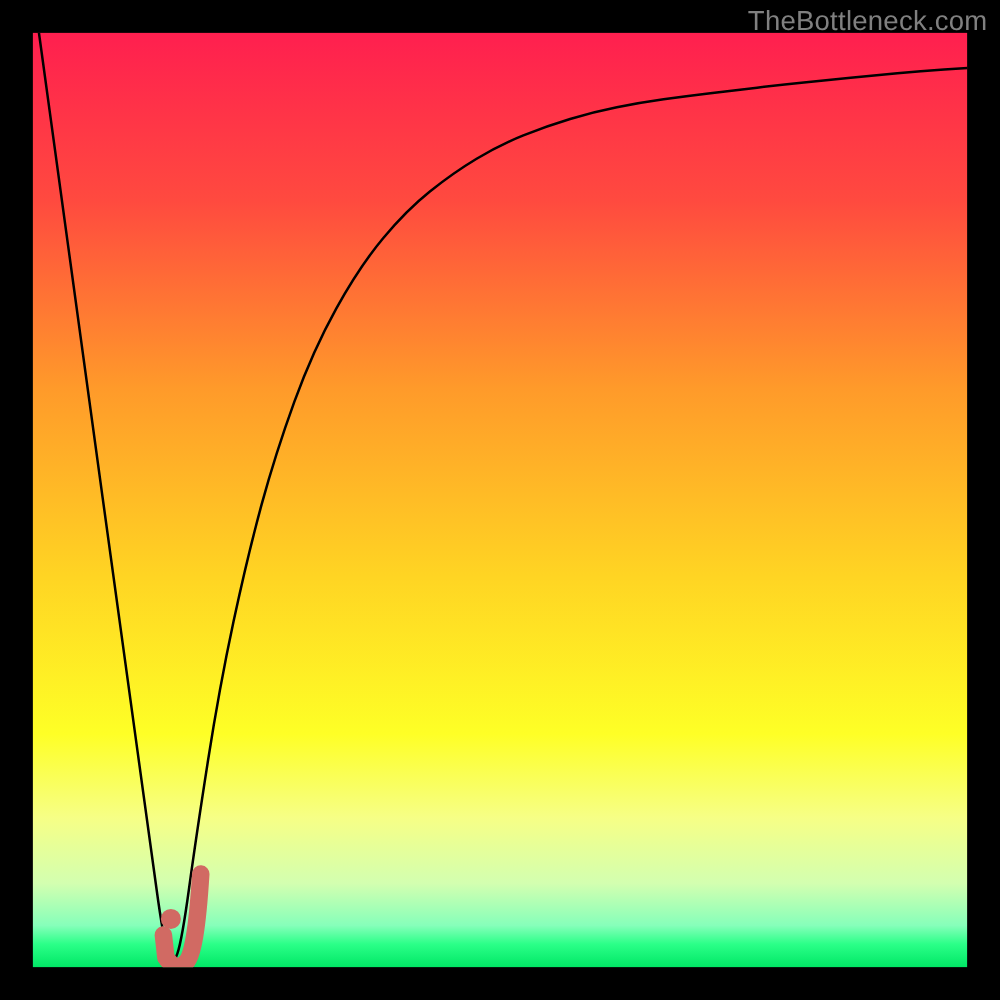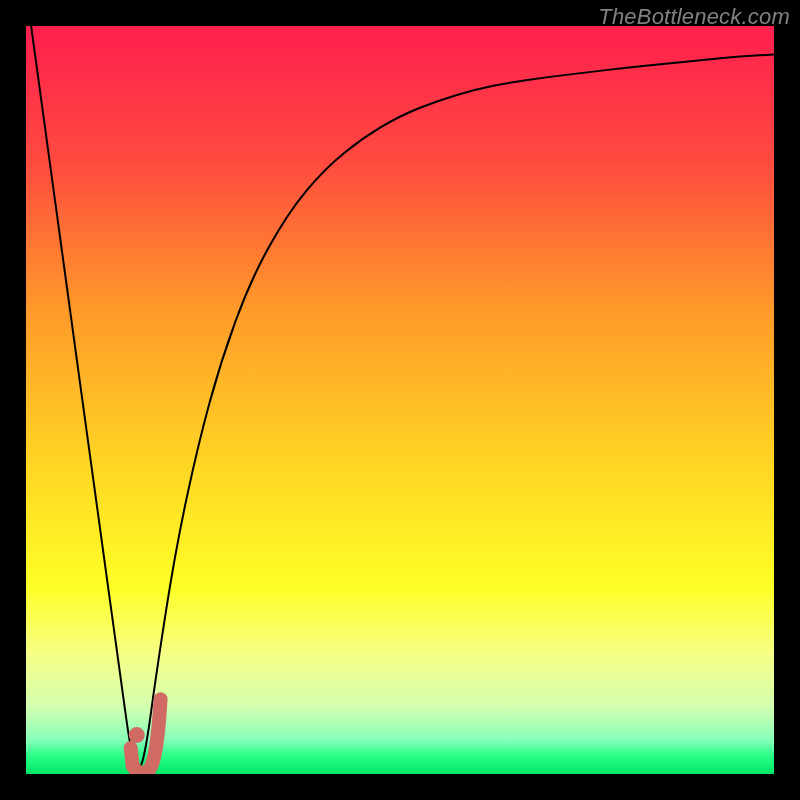--- a/index.html
+++ b/index.html
@@ -9,21 +9,20 @@
     height: 800px;
     overflow: hidden;
     background: #000;
     font-family: Arial, Helvetica, sans-serif;
   }
   .frame {
     position: relative;
     width: 800px;
     height: 580px;
     background: #000;
-    font-style: italic;
   }
   .plot {
     position: absolute;
     left: 26px;
     top: 26px;
     width: 748px;
     height: 748px;
     overflow: hidden;
   }
   .watermark {

